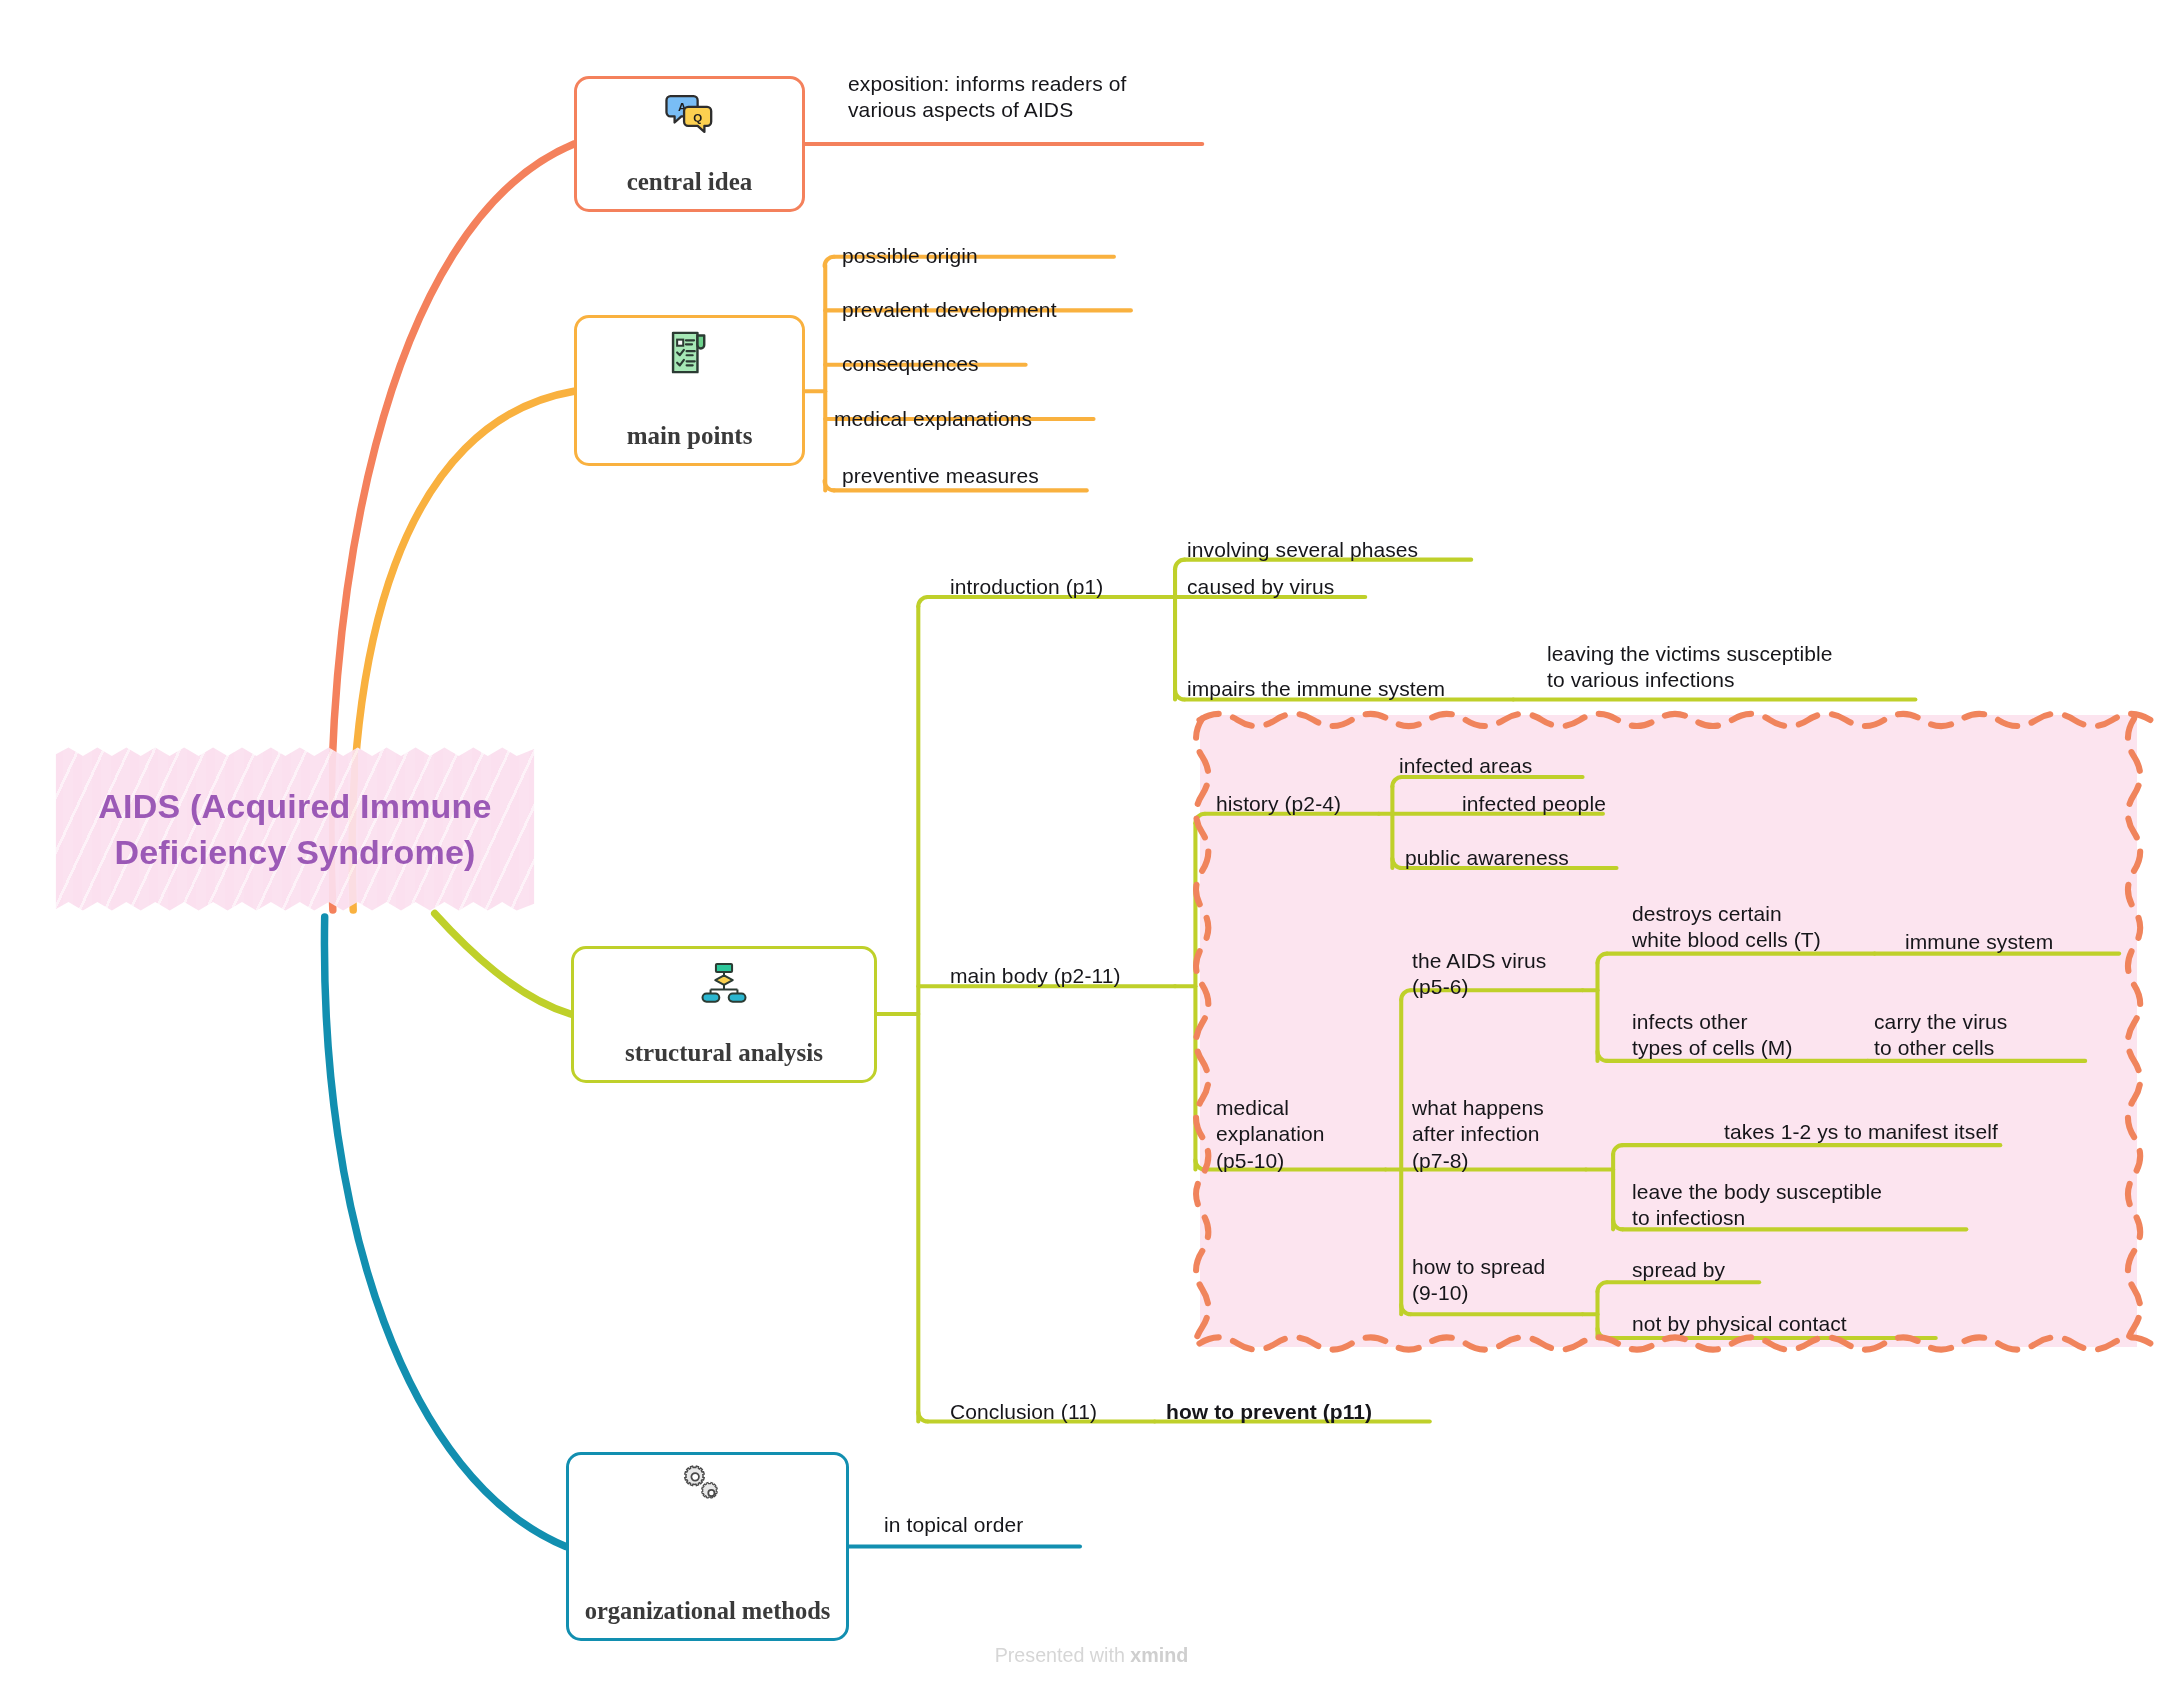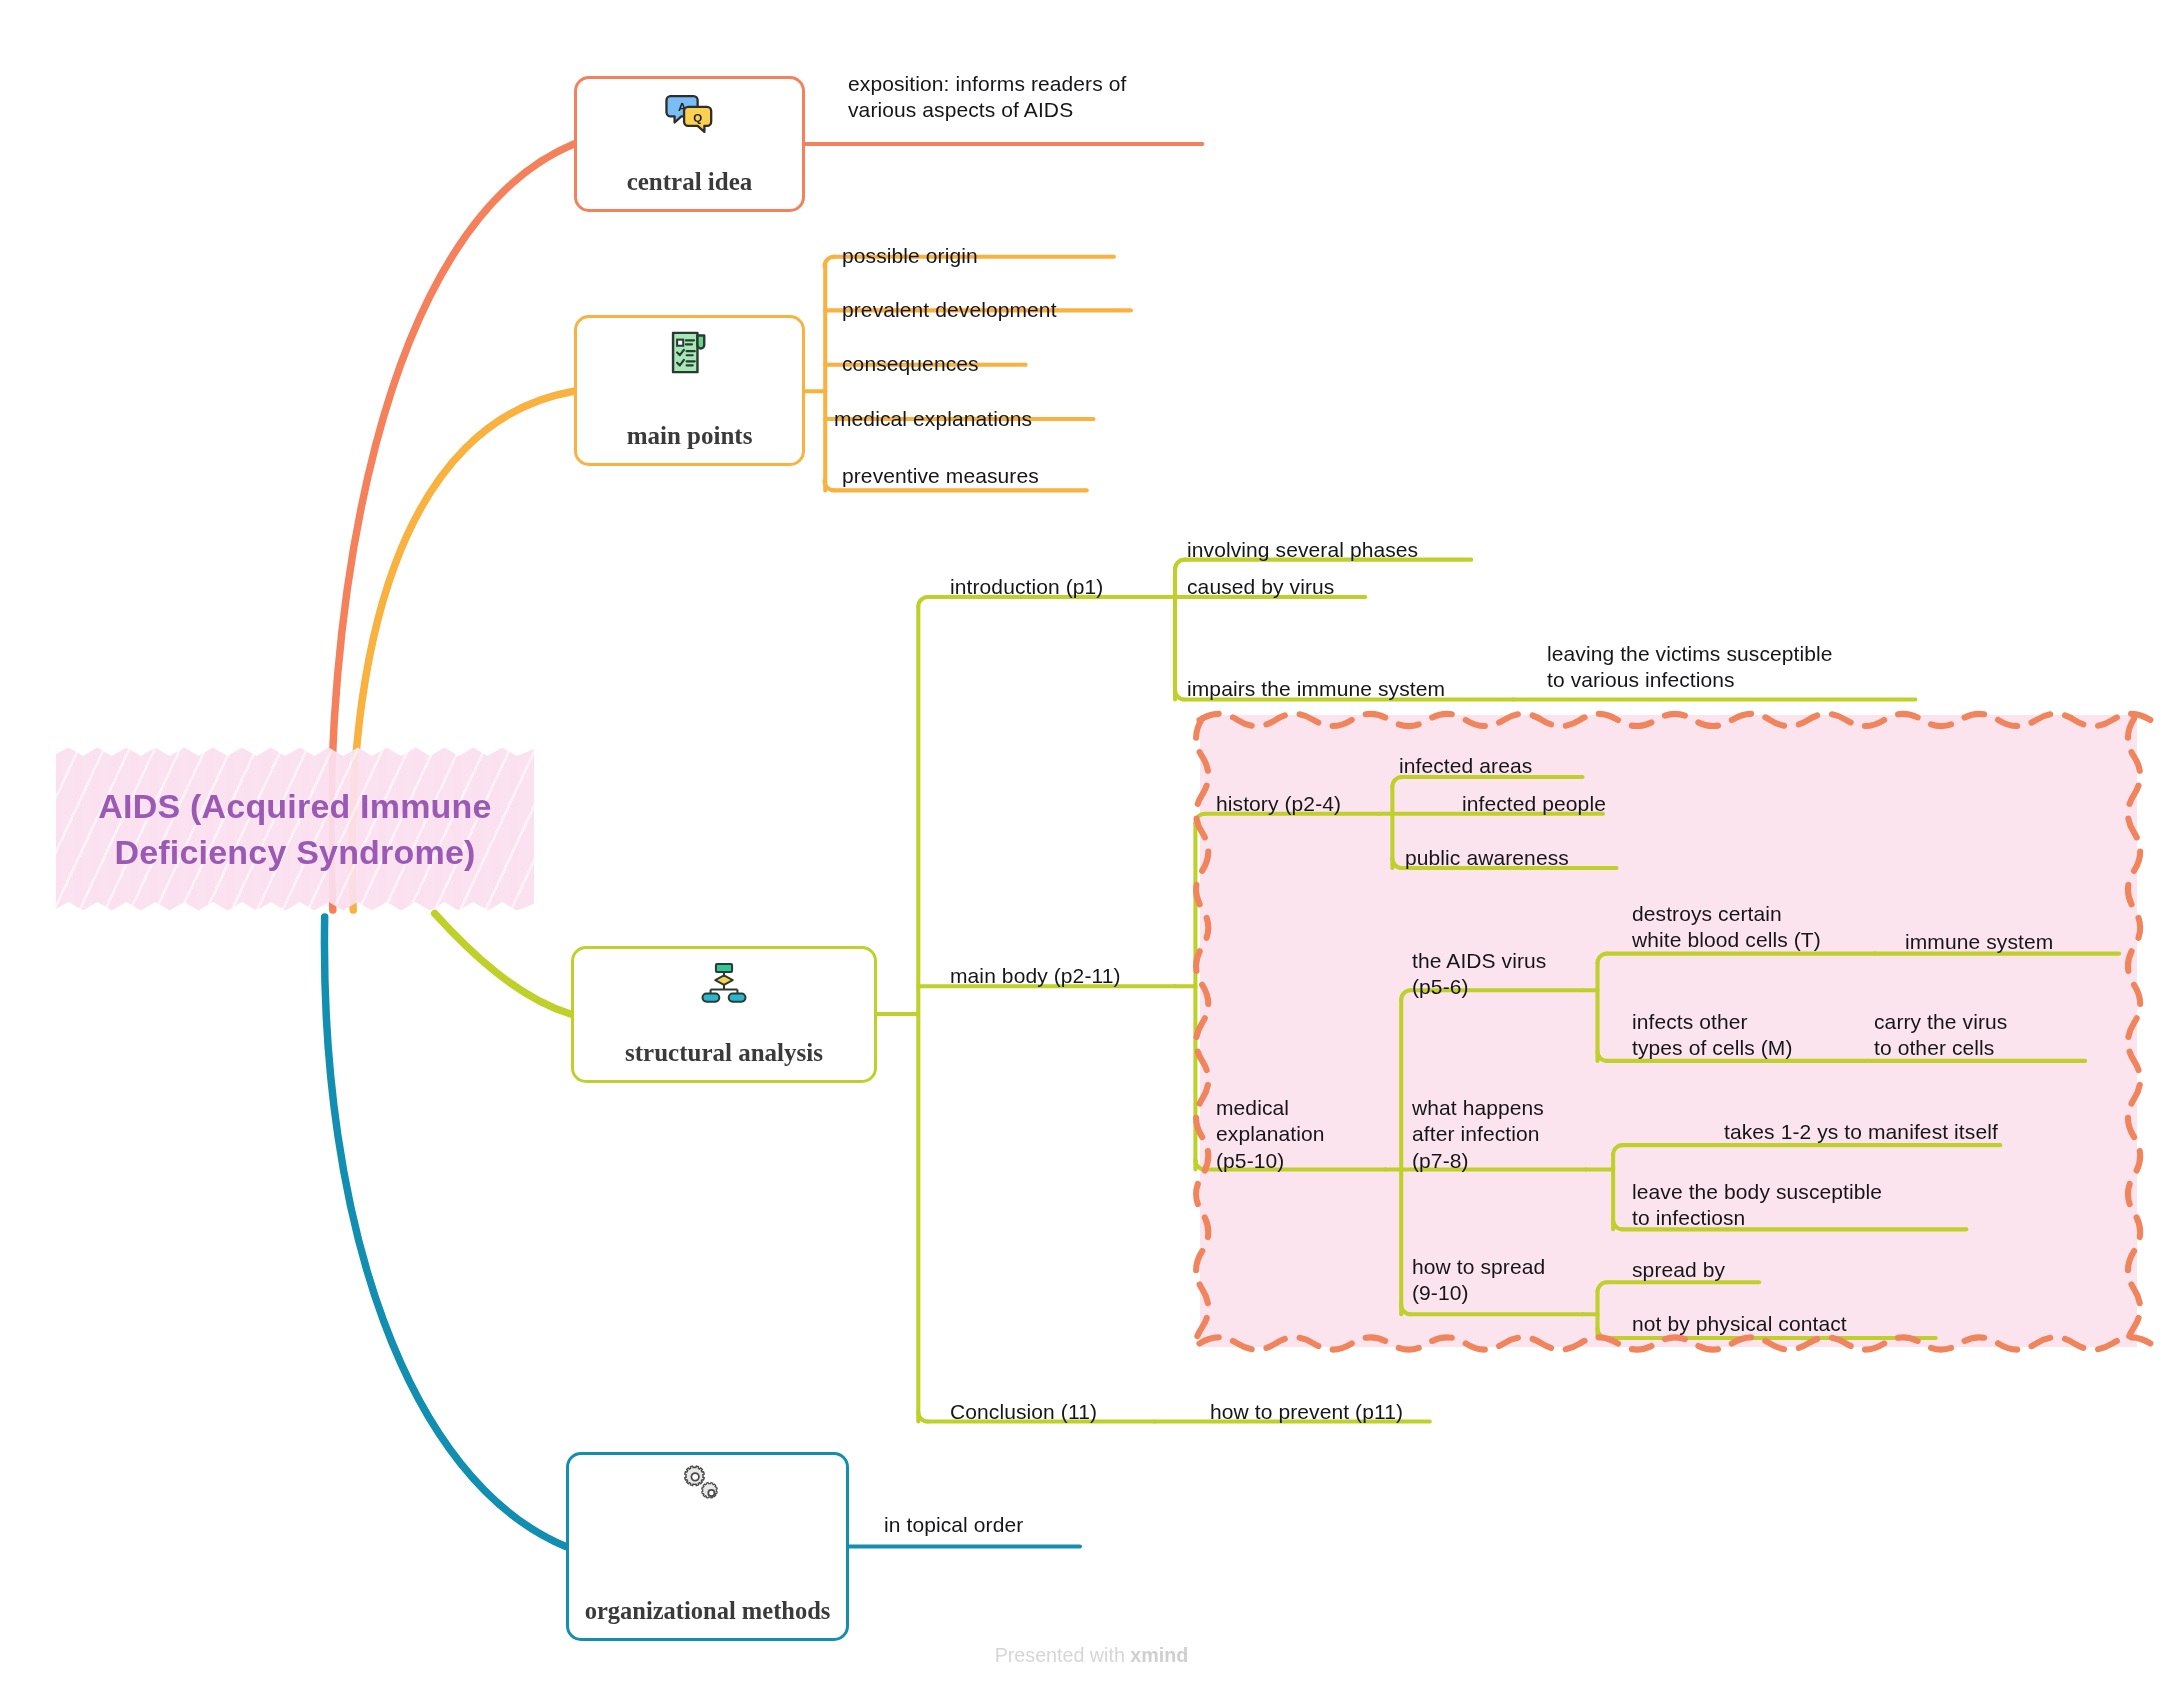--- a/index.html
+++ b/index.html
@@ -323,21 +323,21 @@
 
   <div class="t" style="left:842px; top:243px;">possible origin</div>
   <div class="t" style="left:842px; top:297px;">prevalent development</div>
   <div class="t" style="left:842px; top:351px;">consequences</div>
   <div class="t" style="left:826px; top:406px;margin-left:8px;">medical explanations</div>
   <div class="t" style="left:842px; top:463px;">preventive measures</div>
 
   <div class="t" style="left:950px; top:574px;">introduction (p1)</div>
   <div class="t" style="left:950px; top:963px;">main body (p2-11)</div>
   <div class="t" style="left:950px; top:1399px;">Conclusion (11)</div>
-  <div class="t" style="left:1210px; top:1399px;">how to prevent (p11)</div>
+  <div class="t" style="left:1166px; top:1399px;font-weight:bold;">how to prevent (p11)</div>
 
   <div class="t" style="left:1187px; top:537px;">involving several phases</div>
   <div class="t" style="left:1187px; top:574px;">caused by virus</div>
   <div class="t" style="left:1187px; top:676px;">impairs the immune system</div>
   <div class="t" style="left:1547px; top:641px;">leaving the victims susceptible
 to various infections</div>
 
   <div class="t" style="left:1216px; top:791px;">history (p2-4)</div>
   <div class="t" style="left:1216px; top:1095px;">medical
 explanation

